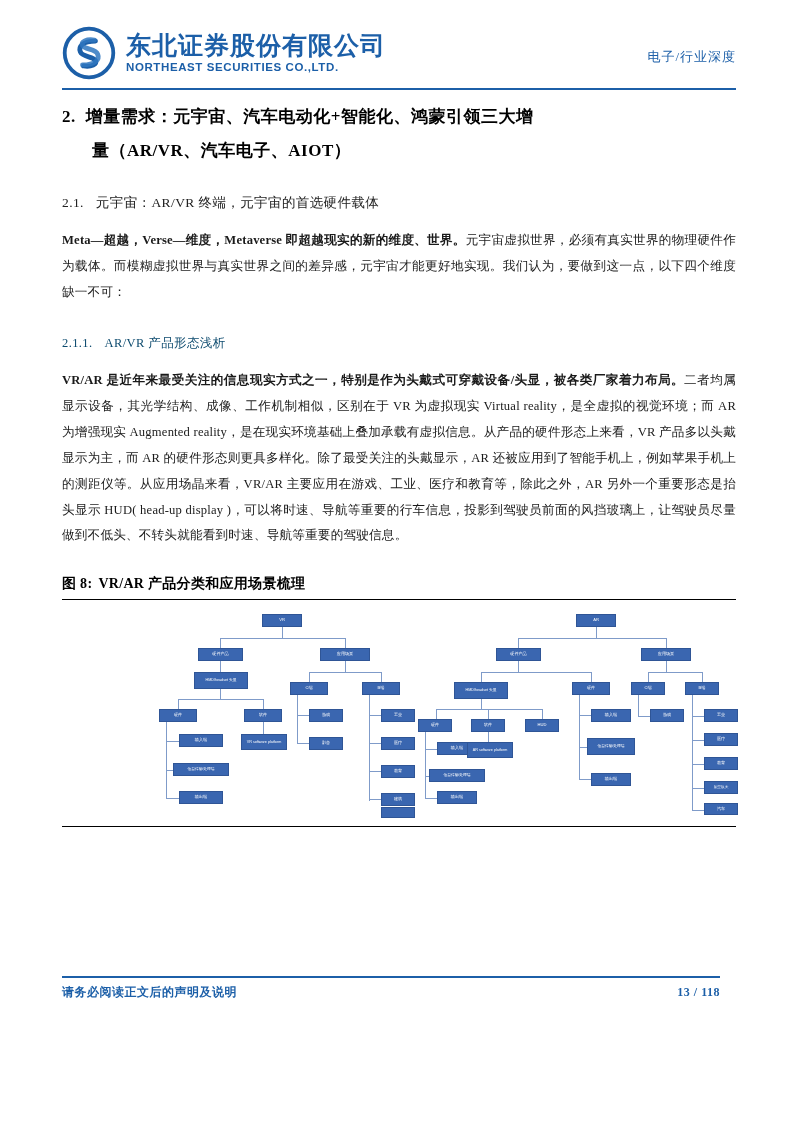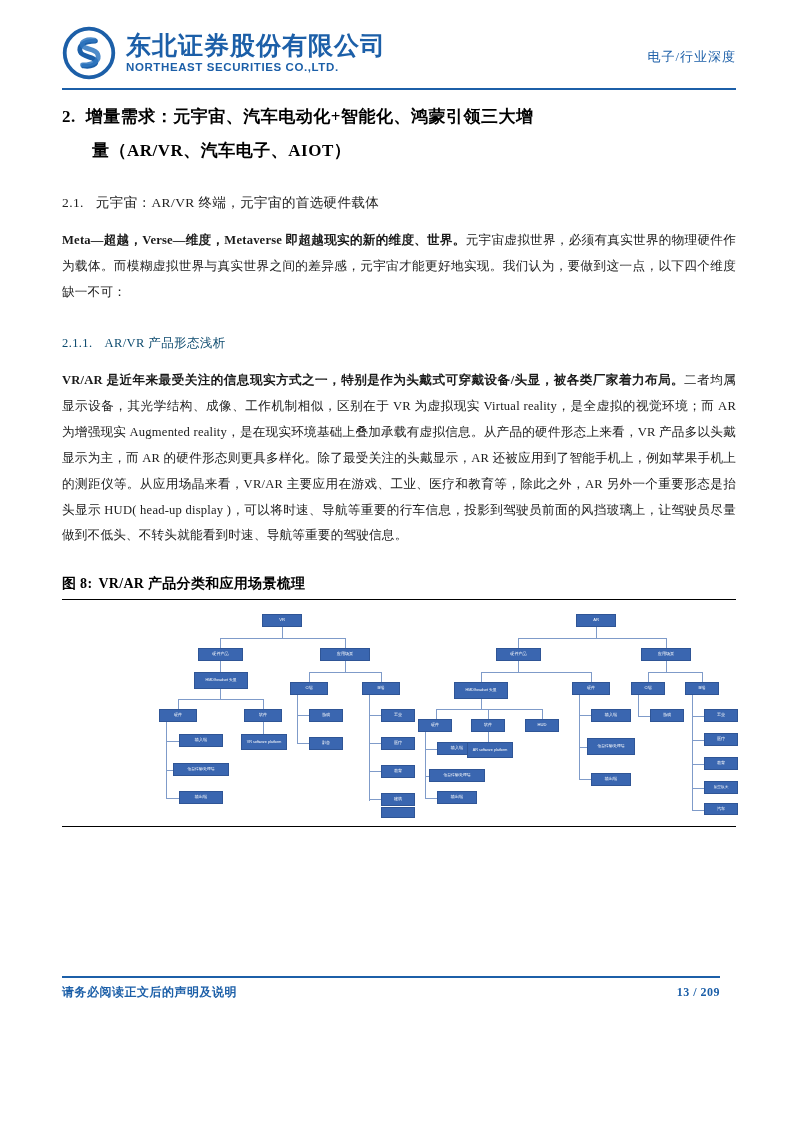--- a/index.html
+++ b/index.html
@@ -306,17 +306,17 @@
       </div>
     </div>
 
 
   </div>
 
   <div class="footer">
     <div class="footer-rule"></div>
     <div class="footer-row">
       <span>请务必阅读正文后的声明及说明</span>
-      <span>13 / 209</span>
+      <span>13 / 118</span>
     </div>
   </div>
 
 </div>
 
 </body></html>

